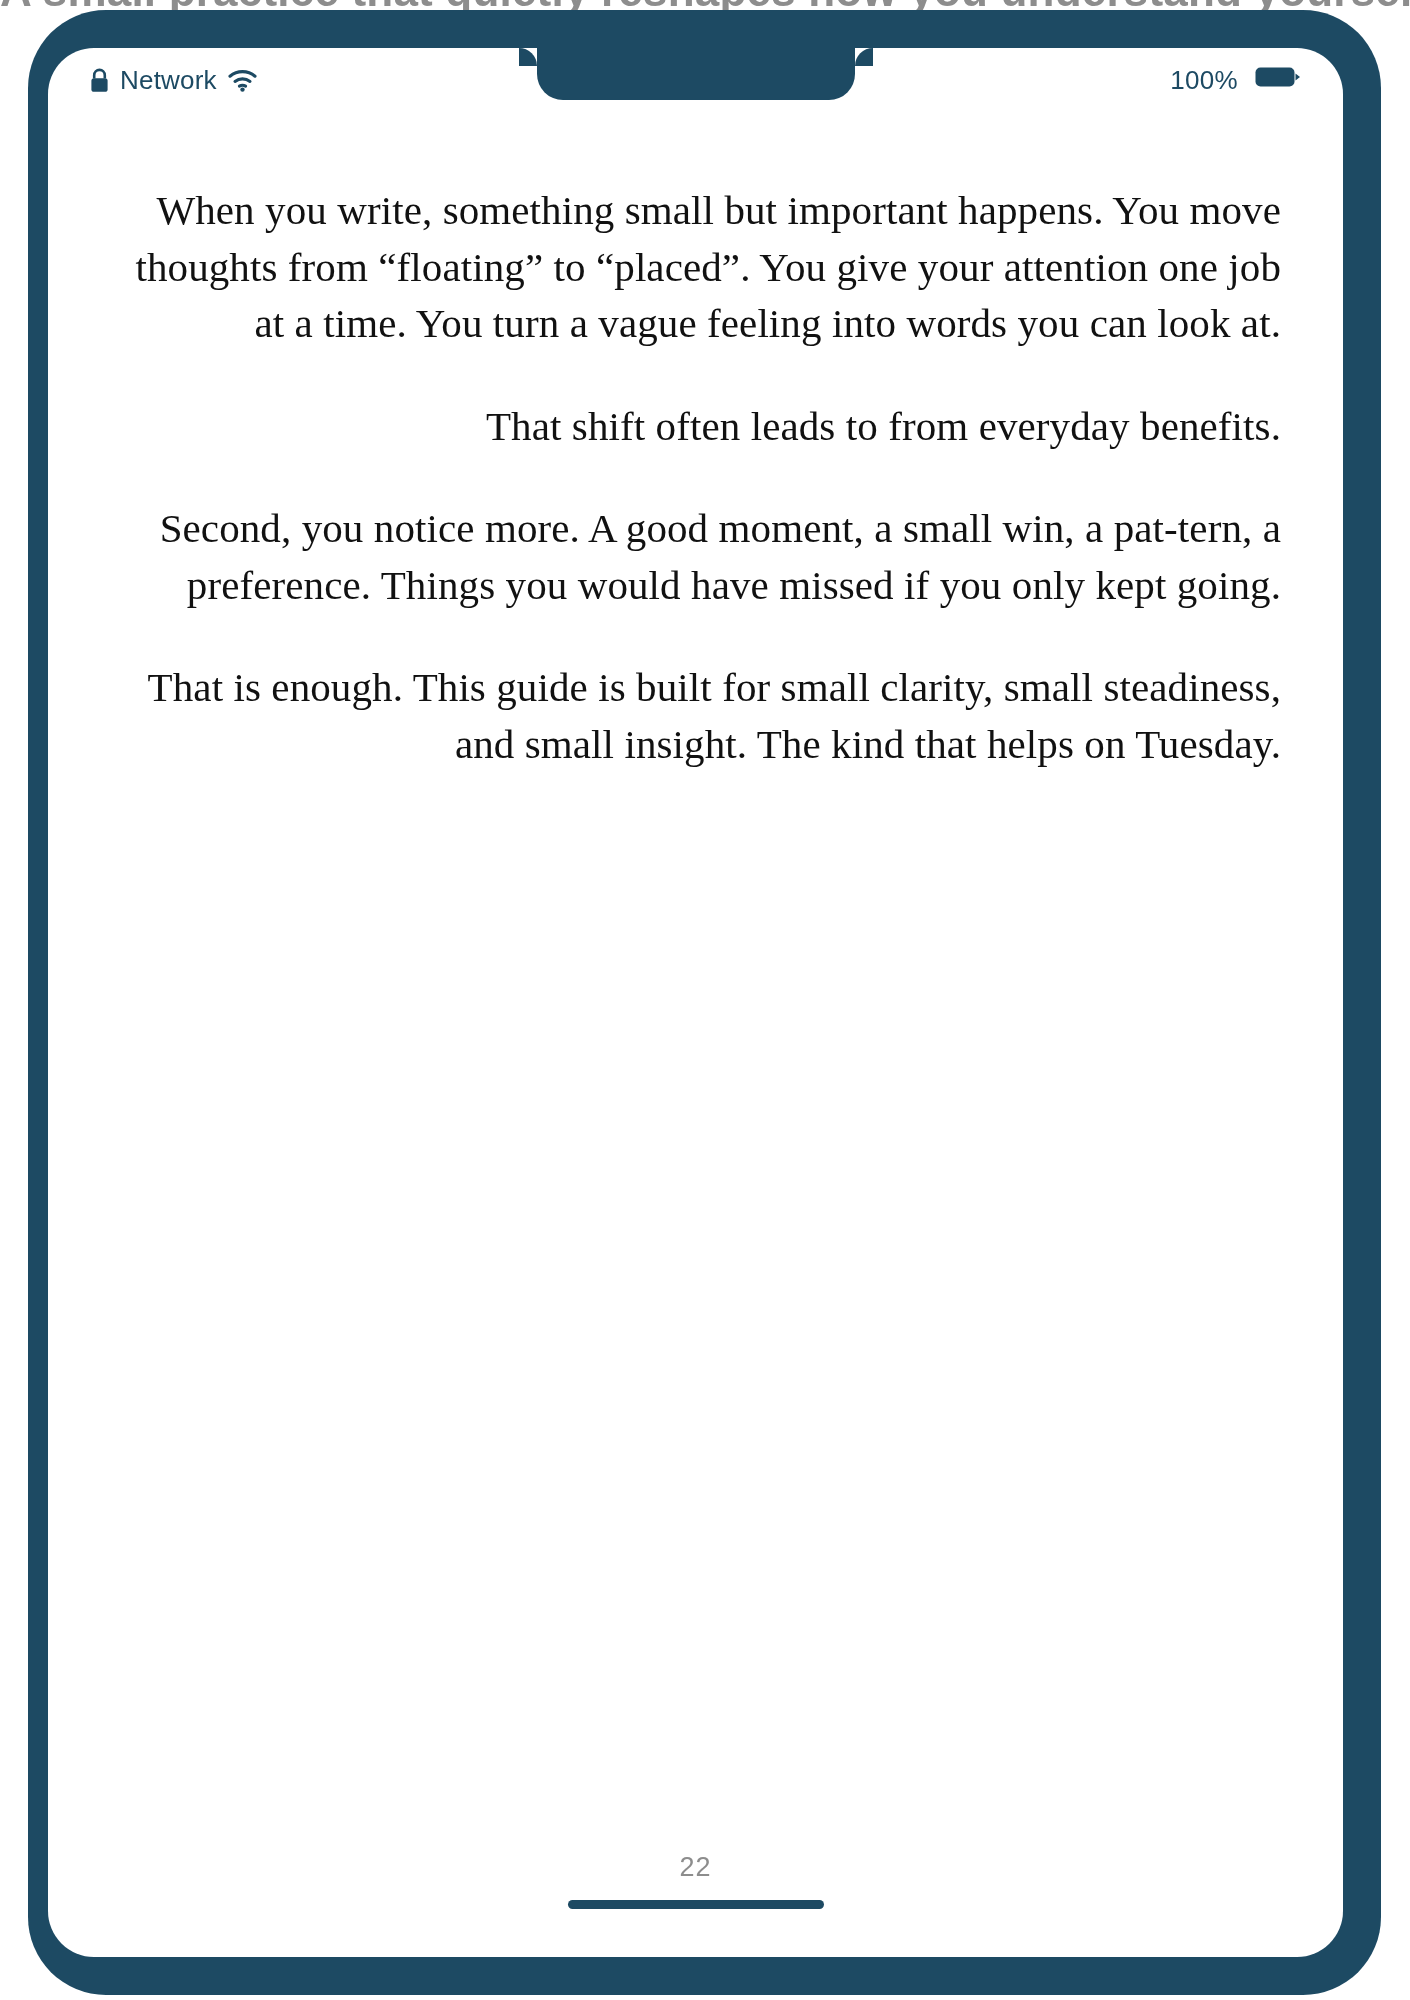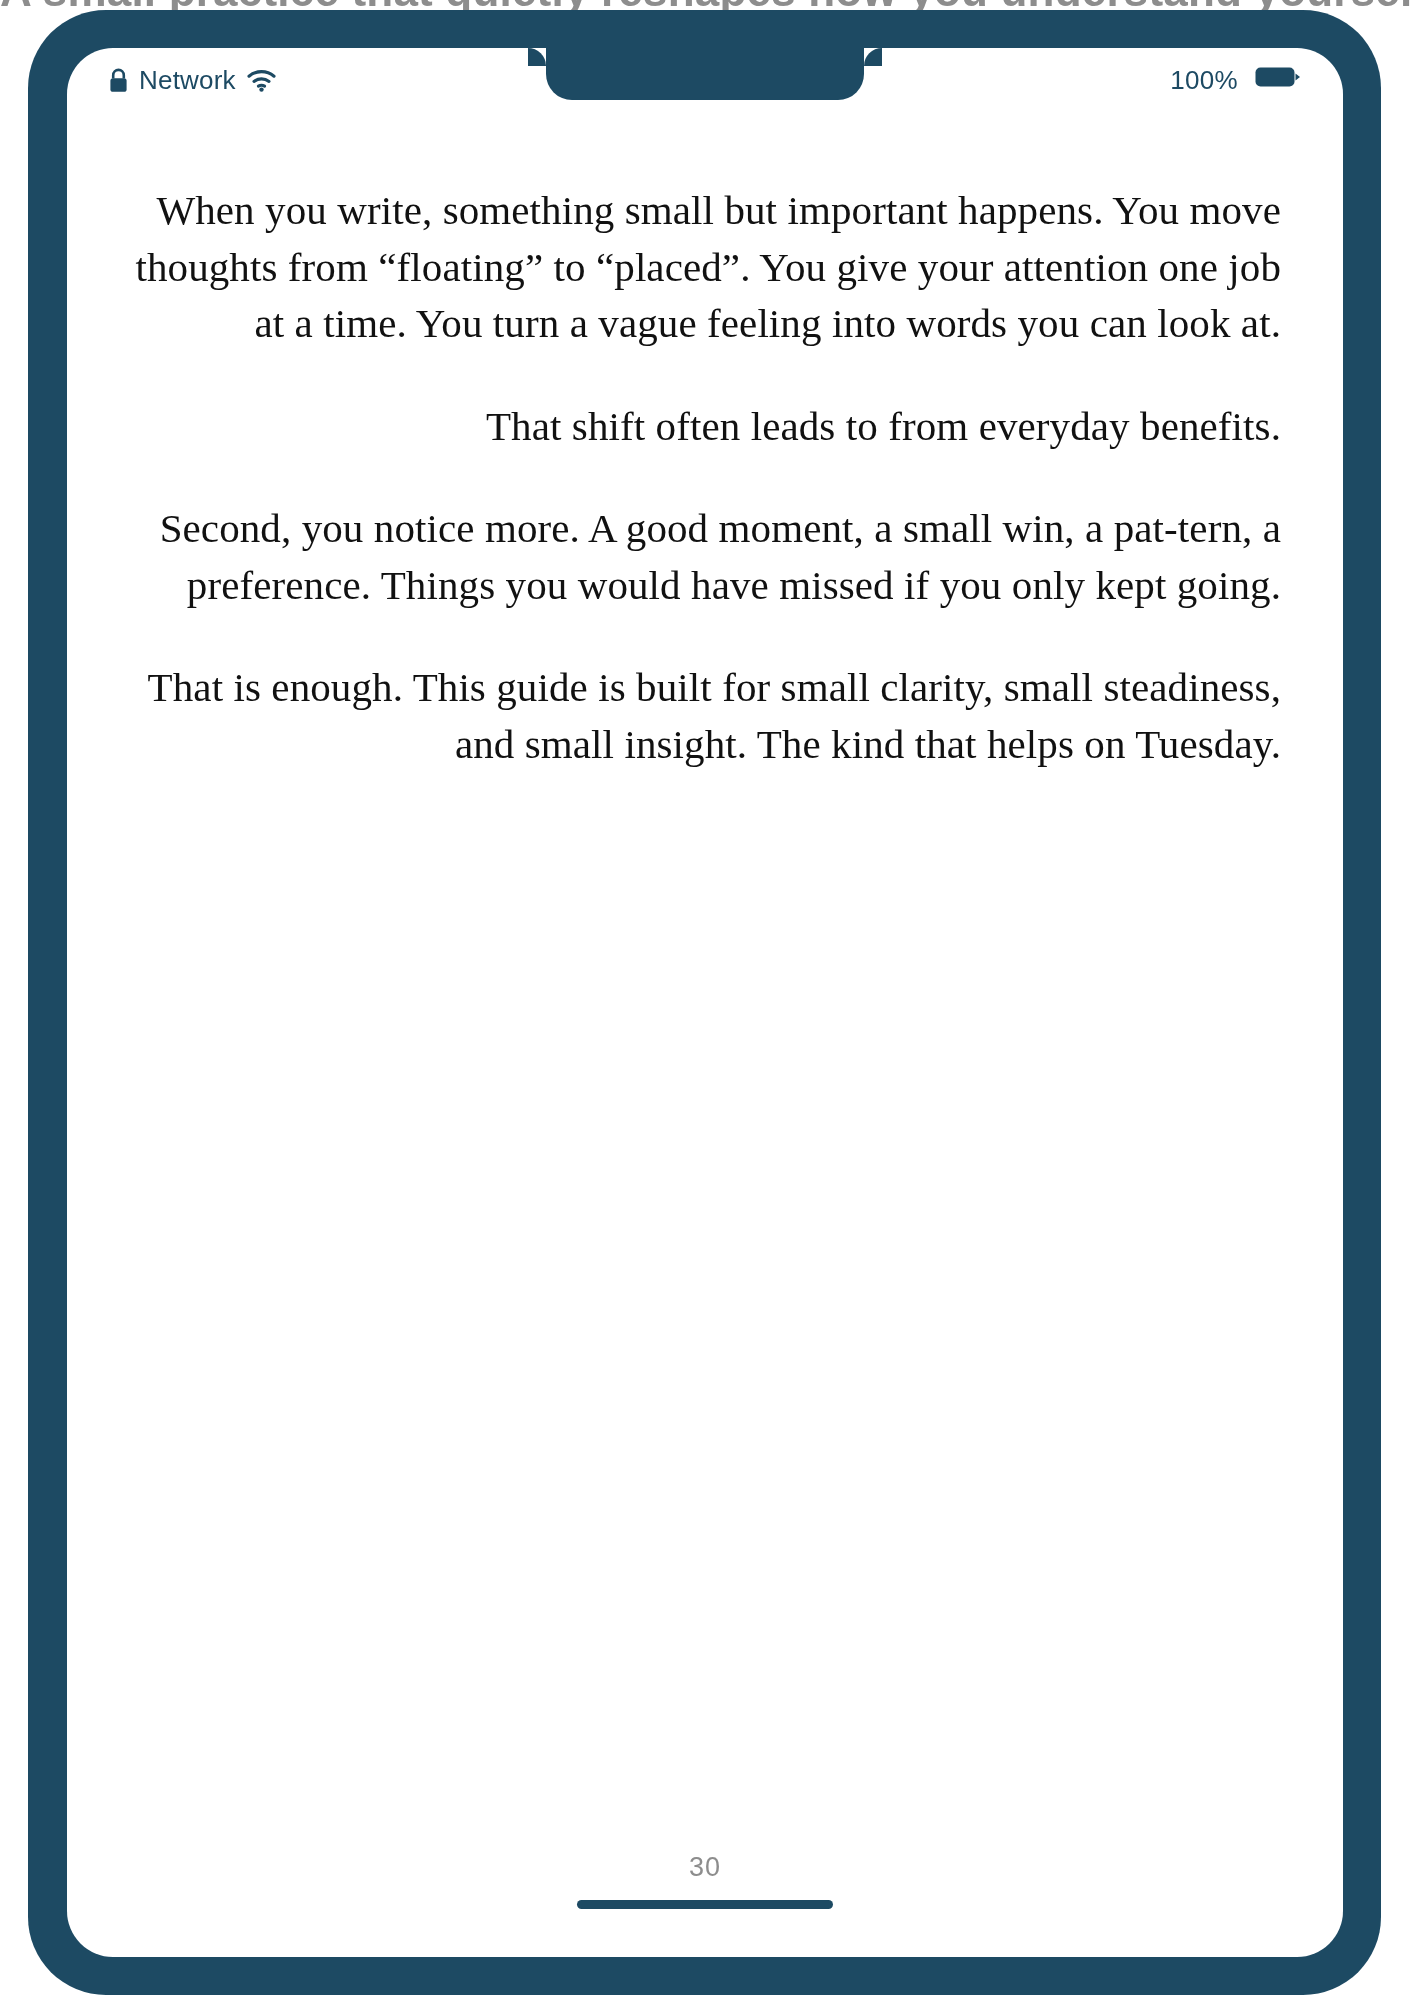--- a/index.html
+++ b/index.html
@@ -35,21 +35,21 @@
   .device {
     position: absolute;
     left: 28px;
     top: 10px;
     width: 1353px;
     height: 1985px;
     background: #1d4a63;
     border-radius: 78px;
     z-index: 2;
     box-sizing: border-box;
-    padding: 38px 38px 38px 39px;
+    padding: 38px 38px 38px 20px;
   }
 
   
   .side-btn {
     position: absolute;
     left: 1350px;
     width: 9px;
     background: #1d4a63;
     border-radius: 0 4px 4px 0;
     z-index: 1;
@@ -207,17 +207,17 @@
       </div>
     </div>
 
     <div class="page">
       <p class="para">When you write, something small but important happens. You move thoughts from “floating” to “placed”. You give your attention one job at a time. You turn a vague feeling into words you can look at.</p>
       <p class="para">That shift often leads to from everyday benefits.</p>
       <p class="para">Second, you notice more. A good moment, a small win, a pat-tern, a preference. Things you would have missed if you only kept going.</p>
       <p class="para">That is enough. This guide is built for small clarity, small steadiness, and small insight. The kind that helps on Tuesday.</p>
     </div>
 
-    <div class="page-number">30</div>
+    <div class="page-number">22</div>
     <div class="home-indicator"></div>
 
   </div>
 </div>
 
 </body></html>

